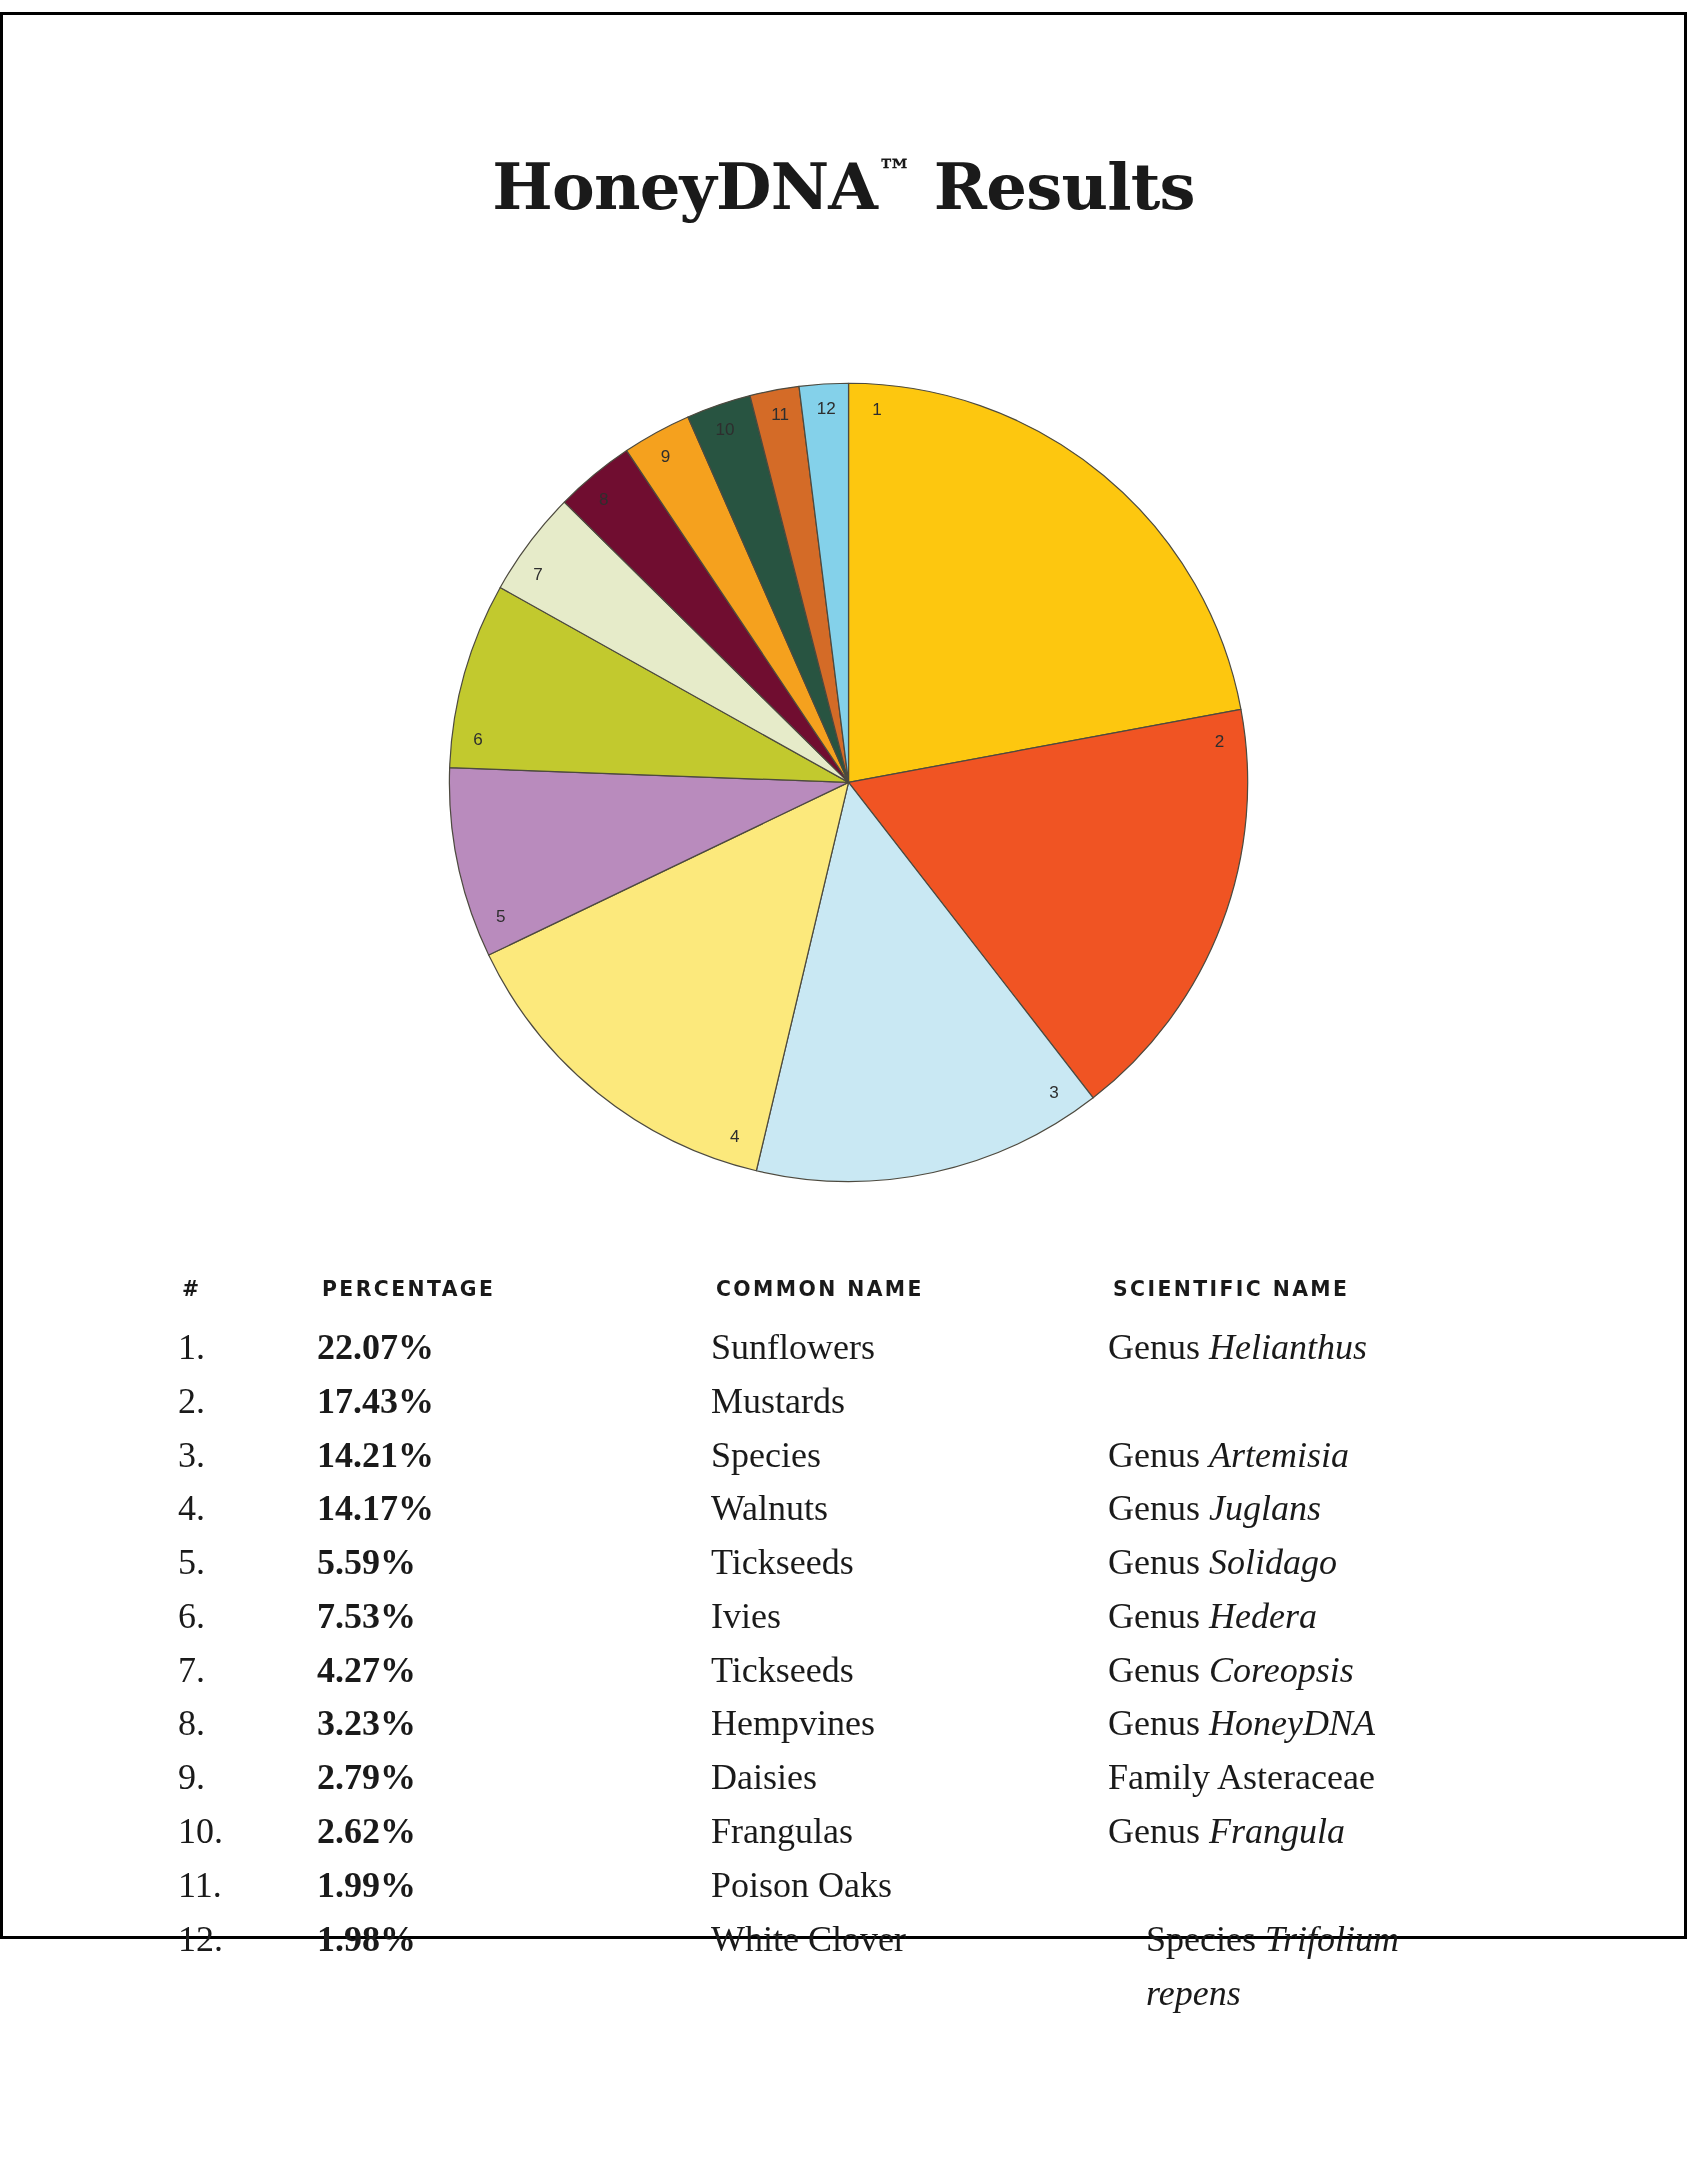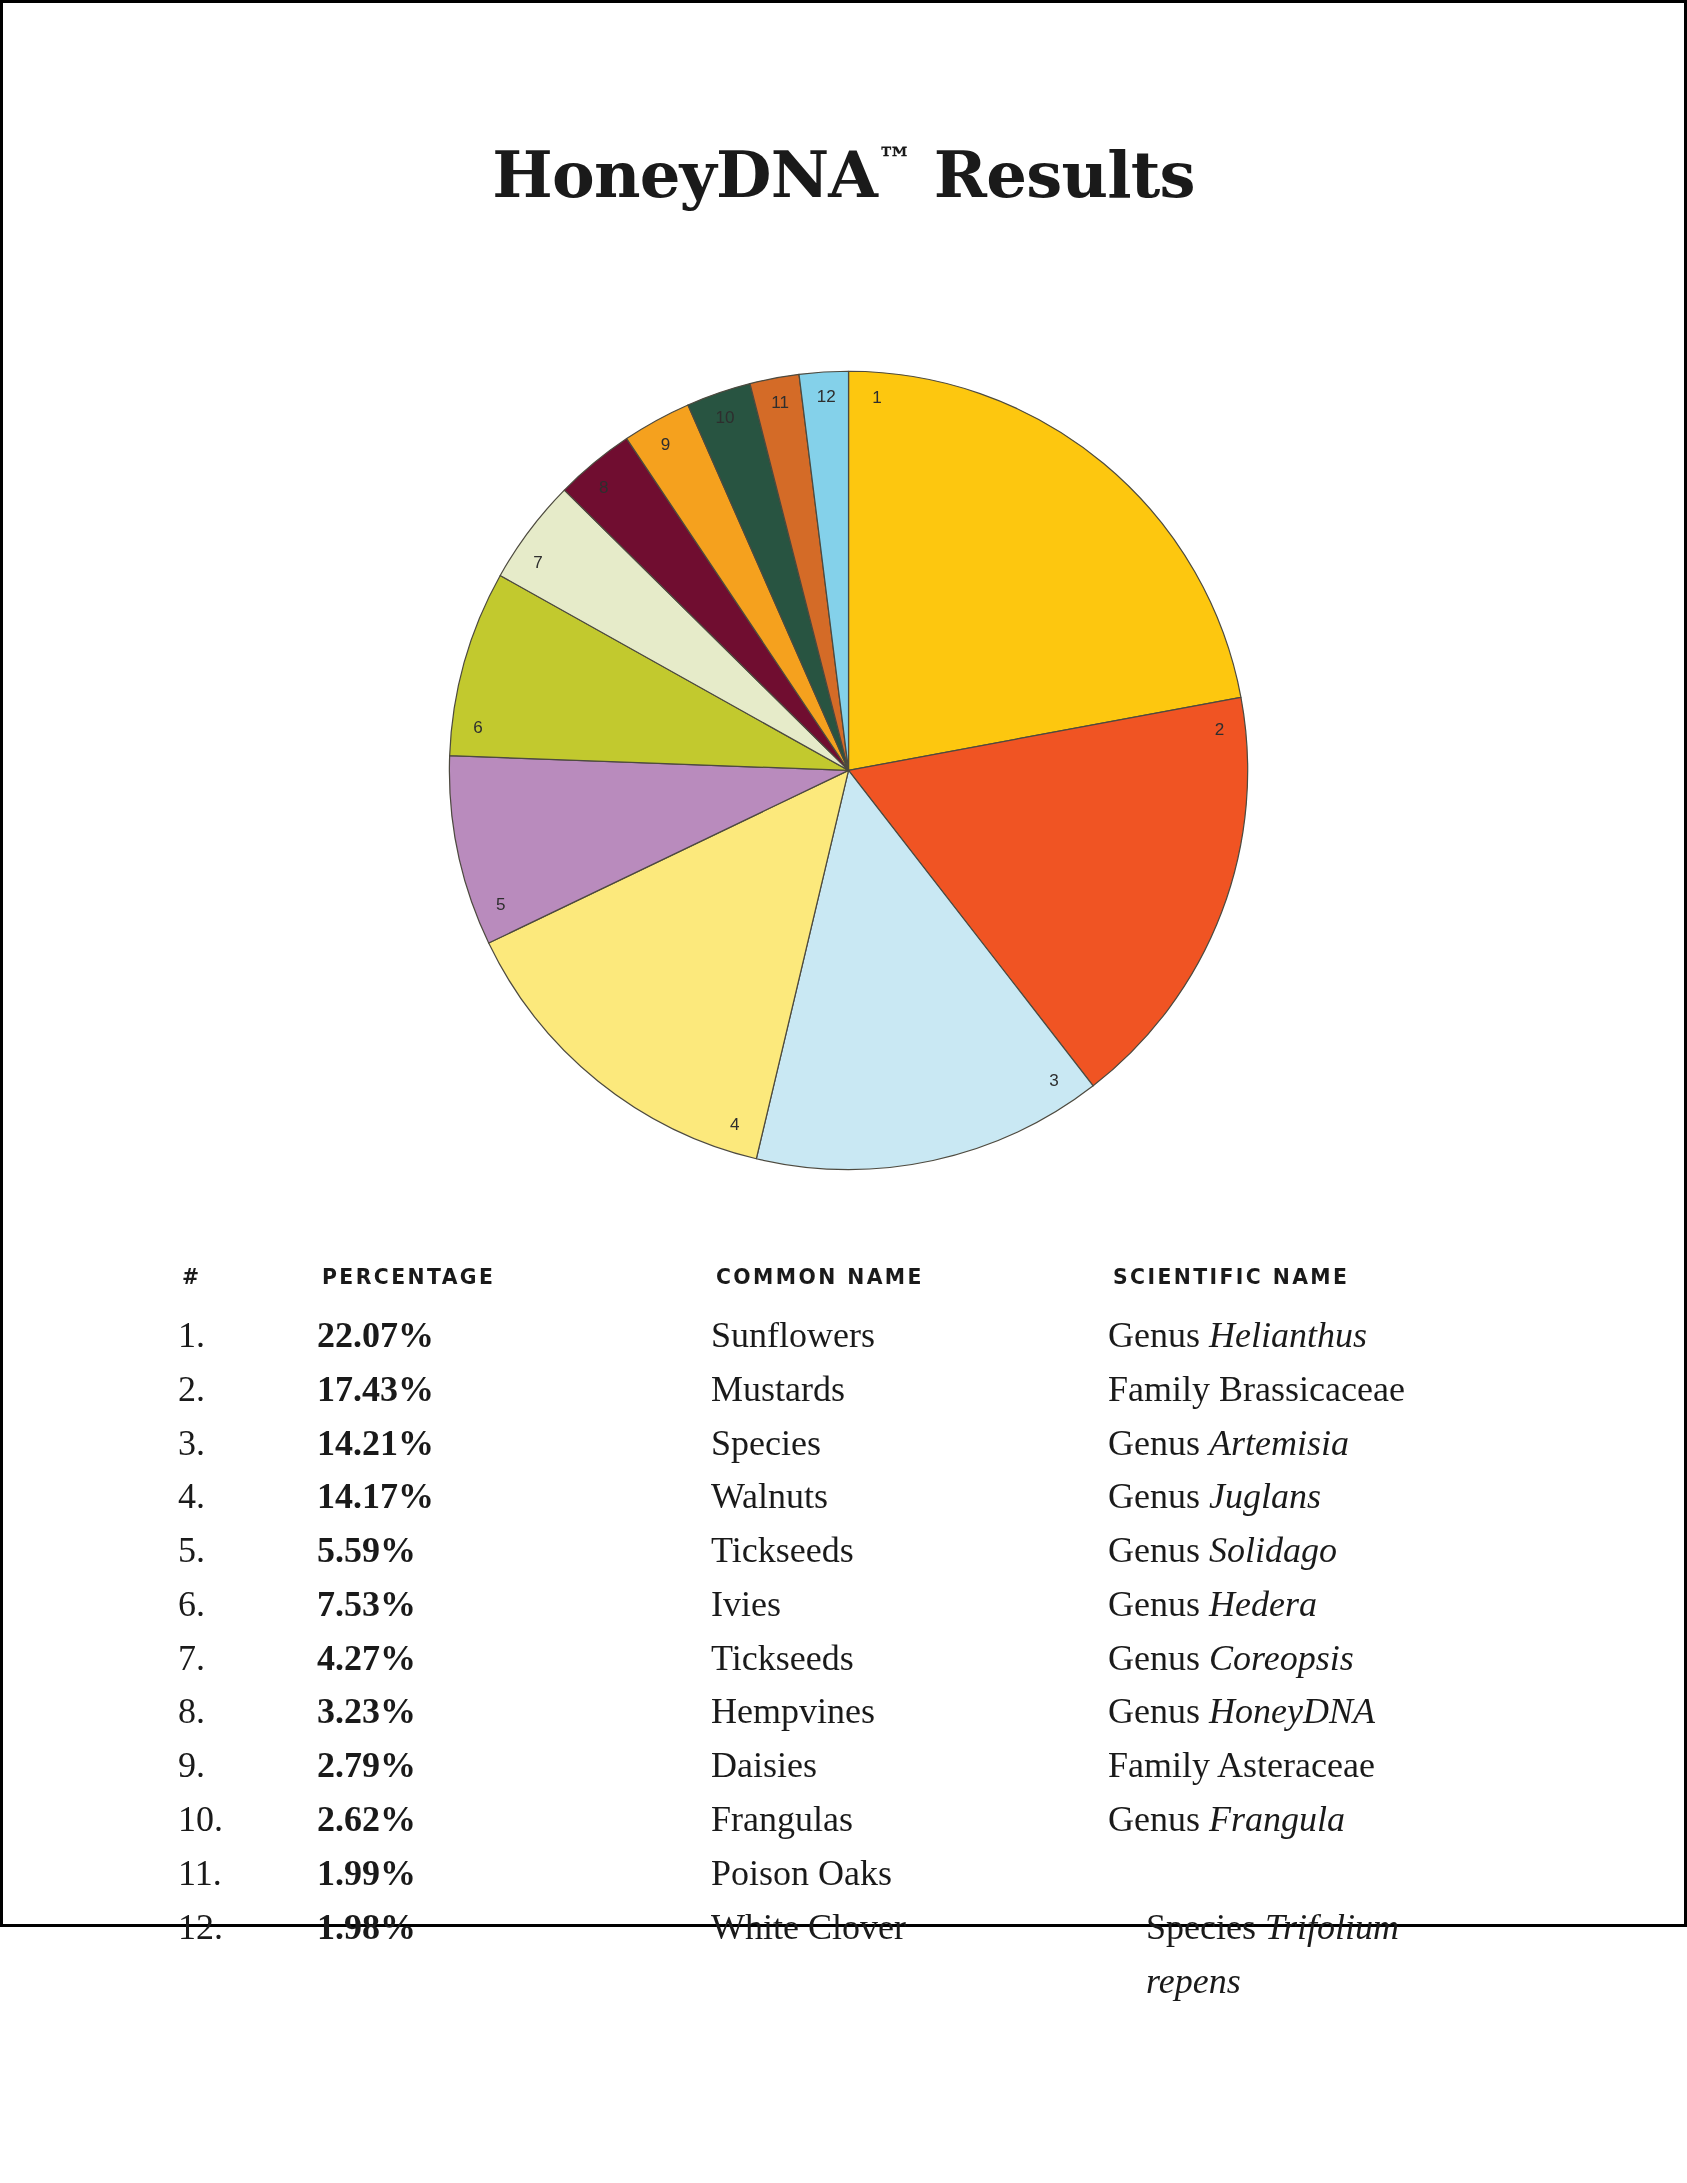--- a/index.html
+++ b/index.html
@@ -1,18 +1,18 @@
 <!DOCTYPE html>
 <html style="font-size:13px"><head>
 <meta charset="utf-8">
 <style>
   html, body { margin: 0; padding: 0; background: #ffffff; }
   body { width: 1687px; height: 2183px; position: relative; overflow: hidden; }
   .page {
-    position: absolute; left: 0; top: 0;
+    position: absolute; left: 0; top: 12px;
     width: 1687px; height: 1927px;
     box-sizing: border-box;
     border: 3.3px solid #000000;
     background: #ffffff;
   }
   .title {
     position: absolute; left: 0; right: 0; top: 96px;
     text-align: center;
     font-family: "DejaVu Serif", "Liberation Serif", serif;
     font-weight: bold;
@@ -105,21 +105,20 @@
         <div class="row" style="top: 1305px;">
           <div class="cell c-num">1.</div>
           <div class="cell c-pct">22.07%</div>
           <div class="cell c-common">Sunflowers</div>
           <div class="cell c-sci"><span>Genus </span><span class="it">Helianthus</span></div>
         </div>
         <div class="row" style="top: 1359px;">
           <div class="cell c-num">2.</div>
           <div class="cell c-pct">17.43%</div>
           <div class="cell c-common">Mustards</div>
-          <div class="cell c-sci"><span>Family </span><span>Brassicaceae</span></div>
         </div>
         <div class="row" style="top: 1413px;">
           <div class="cell c-num">3.</div>
           <div class="cell c-pct">14.21%</div>
           <div class="cell c-common">Species</div>
           <div class="cell c-sci"><span>Genus </span><span class="it">Artemisia</span></div>
         </div>
         <div class="row" style="top: 1466px;">
           <div class="cell c-num">4.</div>
           <div class="cell c-pct">14.17%</div>

